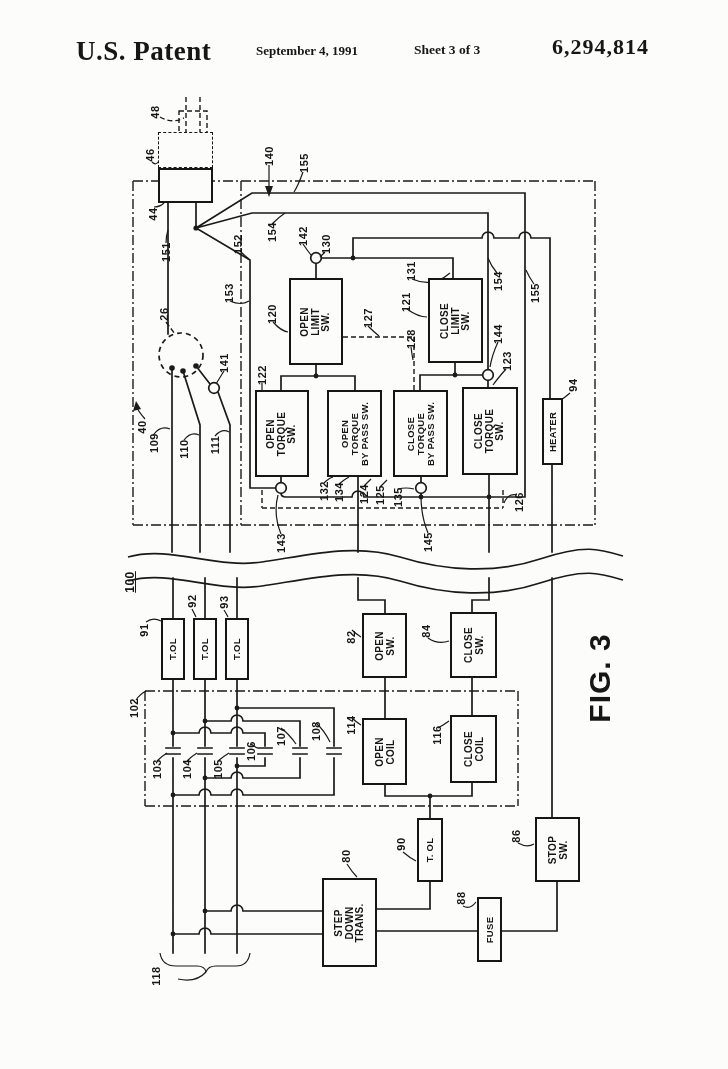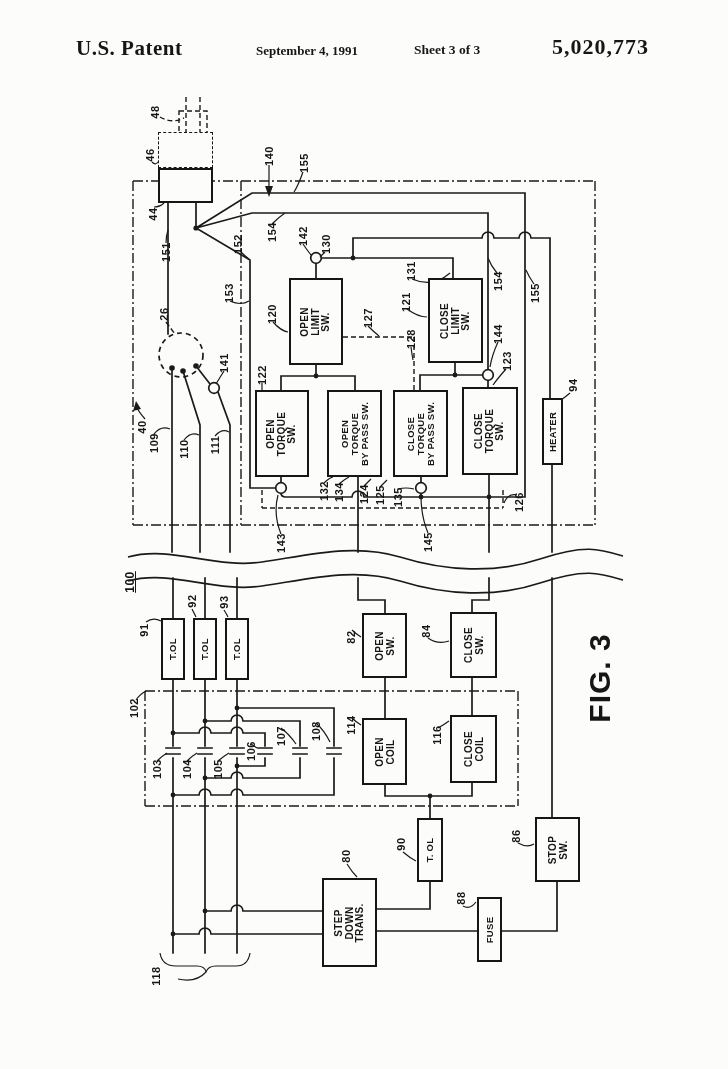--- a/index.html
+++ b/index.html
@@ -1,20 +1,20 @@
 <!DOCTYPE html>
 <html><head>
 <meta charset="utf-8">
 <style>
   html,body{margin:0;padding:0;background:#e9e9e7;}
   .page{position:relative;width:728px;height:1069px;margin:0 auto;background:#fcfcfa;
         font-family:"Liberation Sans",sans-serif;color:#161616;overflow:hidden;}
   
   .hdr{position:absolute;font-family:"Liberation Serif",serif;font-weight:bold;white-space:nowrap;}
-  .h-title{left:76px;top:36px;font-size:21px;letter-spacing:.5px;}
+  .h-title{left:76px;top:36px;font-size:27px;letter-spacing:.5px;}
   .h-date{left:256px;top:43px;font-size:13px;}
   .h-sheet{left:414px;top:42px;font-size:13.5px;}
   .h-num{left:552px;top:34px;font-size:22px;letter-spacing:1px;}
   
   svg.wiring{position:absolute;left:0;top:0;}
   
   .box{position:absolute;box-sizing:border-box;border:2.6px solid #161616;background:#fcfcfa;}
   .box.thin{border-width:2px;}
   .box.dashedb{border:1.7px dashed #161616;}
   .txt{position:absolute;left:50%;top:50%;transform:translate(-50%,-50%) rotate(-90deg);
@@ -29,21 +29,21 @@
           transform:translate(-50%,-50%) rotate(-90deg);}
 </style>
 </head>
 <body>
 
 <div class="page">
 
   <div class="hdr h-title">U.S. Patent</div>
   <div class="hdr h-date">September 4, 1991</div>
   <div class="hdr h-sheet">Sheet 3 of 3</div>
-  <div class="hdr h-num">5,020,773</div>
+  <div class="hdr h-num">6,294,814</div>
 
   <svg class="wiring" width="728" height="1069" viewBox="0 0 728 1069">
 
     <path d="M133,181 H595 M133,181 V525 M595,181 V525 M133,525 H595 M241,181 V525
          M145,691 H518 M518,691 V806 M145,806 H518 M145,691 V806" stroke="#1a1a1a" stroke-width="1.4" fill="none" stroke-dasharray="10 3 2 3"></path>
 
     <path d="M186,97 V133 M200,97 V133 M179,111 H207 V133 H179 Z
          M343,337 H414 M414,337 V390
          M262,508 H503 M262,490 V508 M503,490 V508
          M166,322 Q172,330 175,334 M160,117 Q172,124 184,118" stroke="#1a1a1a" stroke-width="1.4" fill="none" stroke-dasharray="5 3"></path>

